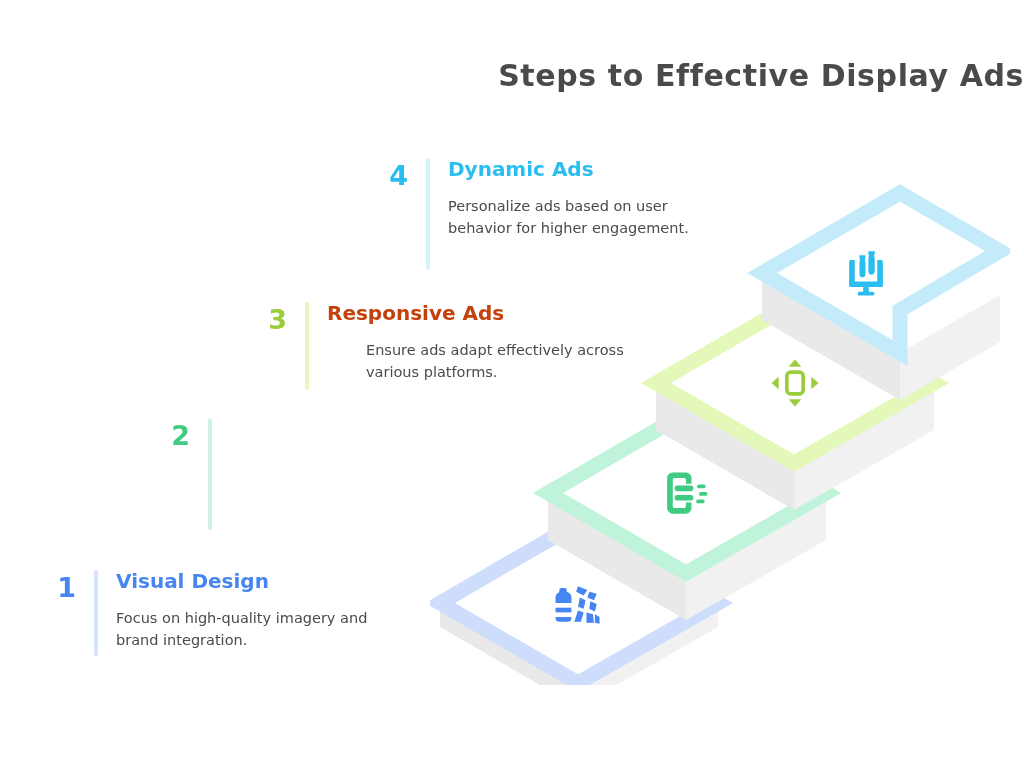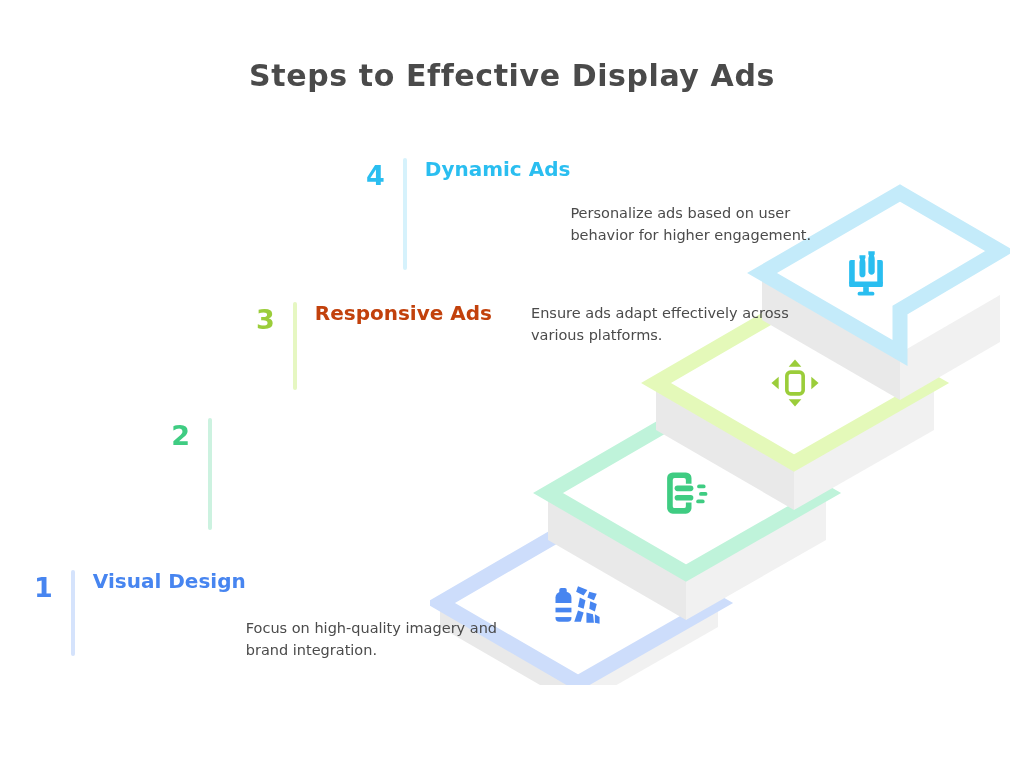--- a/index.html
+++ b/index.html
@@ -21,21 +21,21 @@
     width: 1024px;
     height: 757px;
   }
 
   
   .title {
     position: absolute;
     left: 0;
     top: 58px;
     width: 1024px;
-    text-align: center;
+    text-align: right;
     font-size: 30px;
     font-weight: bold;
     letter-spacing: 0.6px;
     color: #4A4A4A;
     font-family: "DejaVu Sans", "Liberation Sans", sans-serif;
   }
 
   
   .step-block {
     position: absolute;
@@ -56,21 +56,21 @@
   .step-rule {
     width: 4px;
     border-radius: 2px;
     margin-left: 18px;
     margin-right: 18px;
     flex: 0 0 auto;
   }
 
   .step-text {
     display: flex;
-    flex-direction: row;
+    flex-direction: column;
   }
 
   .step-heading {
     font-size: 20px;
     font-weight: bold;
     line-height: 1.15;
     margin-bottom: 14px;
     white-space: nowrap;
     font-family: "DejaVu Sans", "Liberation Sans", sans-serif;
   }
@@ -197,21 +197,21 @@
         <path d="M50 44 l5 3 l0 7 l-5 -1 z"></path>
       </svg>
     </div>
   </div>
 
   <div class="step-block" style="left:366px; top:158px; width:370px;">
     <div class="step-number" style="color:#2ABEF0;">4</div>
     <div class="step-rule" style="background:#D6F2FC; height:112px;"></div>
     <div class="step-text">
       <div class="step-heading" style="color:#2ABEF0;">Dynamic Ads</div>
-      <div class="step-desc" style="width:275px;margin-top:44px;">Personalize ads based on user behavior for higher engagement.</div>
+      <div class="step-desc" style="width:275px;">Personalize ads based on user behavior for higher engagement.</div>
     </div>
   </div>
 
   <div class="step-block" style="left:256px; top:302px; width:370px;">
     <div class="step-number" style="color:#9BCD3A;">3</div>
     <div class="step-rule" style="background:#E6F7C2; height:88px;"></div>
     <div class="step-text">
       <div class="step-heading" style="color:#c2410c;">Responsive Ads</div>
       <div class="step-desc" style="width:260px;margin-left:39px;">Ensure ads adapt effectively across various platforms.</div>
     </div>
@@ -220,17 +220,17 @@
   <div class="step-block" style="left:148px; top:418px; width:380px;">
     <div class="step-number" style="color:#3FCC82;">2</div>
     <div class="step-rule" style="background:#CCF2E0; height:112px;"></div>
   </div>
 
   <div class="step-block" style="left:34px; top:570px; width:400px;">
     <div class="step-number" style="color:#4785F0;">1</div>
     <div class="step-rule" style="background:#D5E3FC; height:86px;"></div>
     <div class="step-text">
       <div class="step-heading" style="color:#4785F0;">Visual Design</div>
-      <div class="step-desc" style="width:275px;margin-top:47px;">Focus on high-quality imagery and brand integration.</div>
+      <div class="step-desc" style="width:275px;">Focus on high-quality imagery and brand integration.</div>
     </div>
   </div>
 
 </div>
 
 </body></html>

